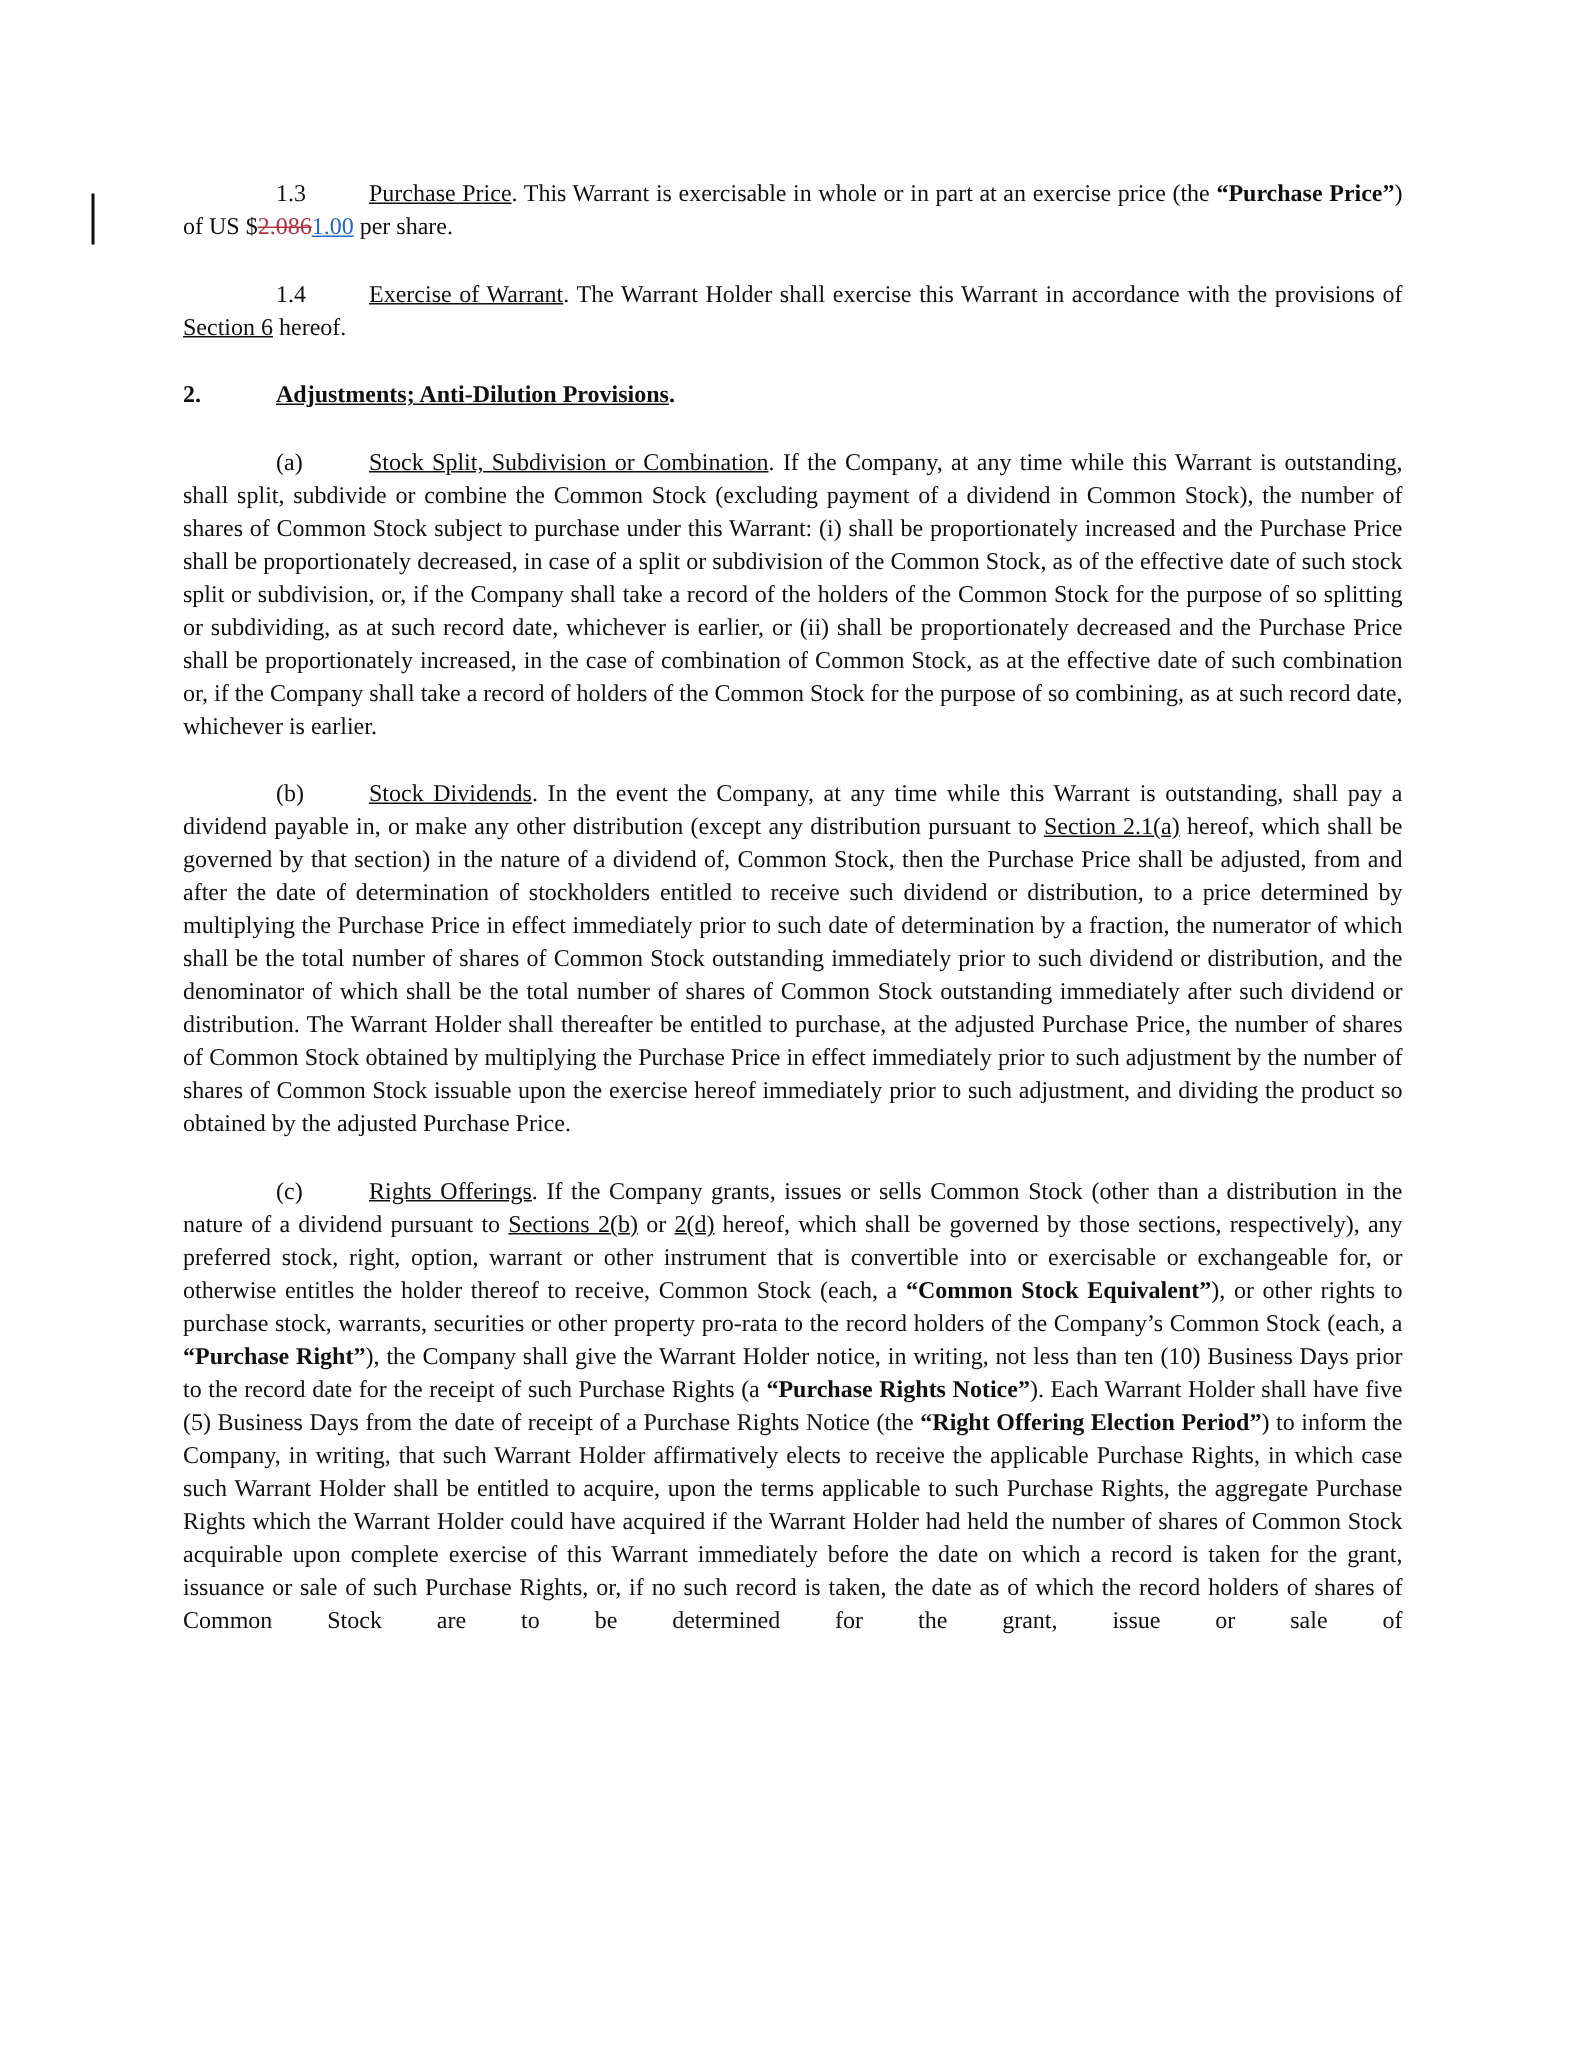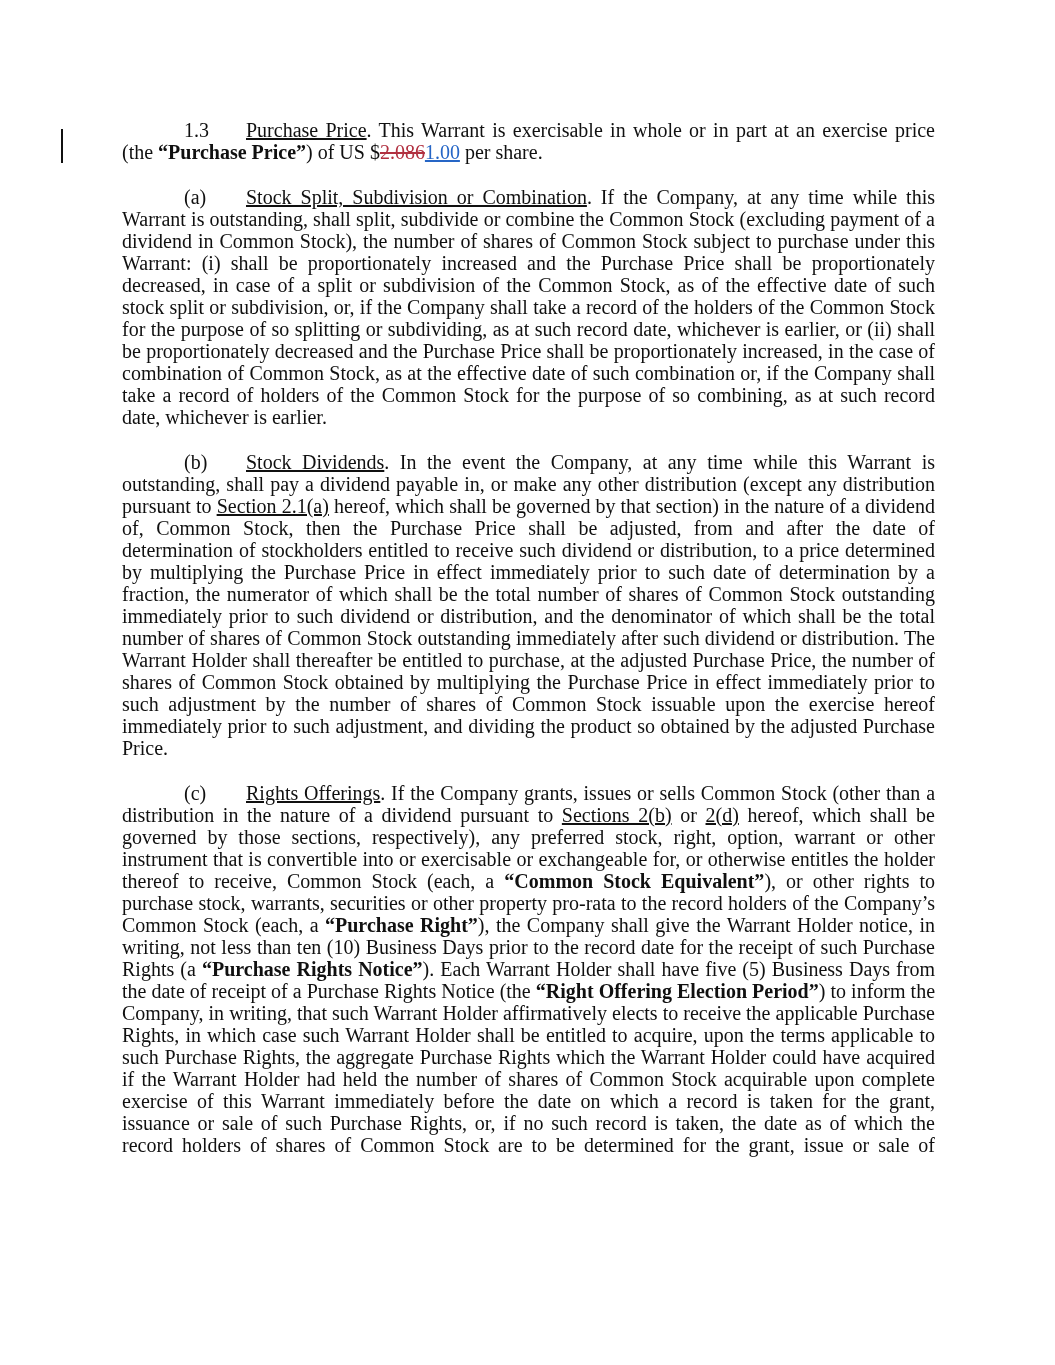--- a/index.html
+++ b/index.html
@@ -18,21 +18,21 @@
     width: 1055px;
     height: 1365px;
     background: var(--page-bg, #ffffff);
     color: var(--text, #101010);
   }
   .text-block {
     position: absolute;
     left: 122px;
     top: 119px;
     width: 813px;
-    font-size: 20px;
+    font-size: 16px;
     line-height: 22px;
   }
   .para {
     margin: 0 0 23px 0;
     text-align: justify;
     text-indent: 62px;
   }
   .para.no-indent { text-indent: 0; }
   .para.justify-last { text-align-last: justify; }
   .seg { white-space: normal; }
@@ -60,17 +60,19 @@
     background: var(--text, #101010);
   }
 </style>
 </head>
 <body>
 
 <div class="page" style="--page-bg: #ffffff; --text: #101010; --del: #b13040; --ins: #2666c6;">
   <div class="change-bar"></div>
   <div class="text-block" id="doc-body">
       <div class="para"><span class="seg label">1.3</span><span class="seg u">Purchase Price</span><span class="seg">.  This Warrant is exercisable in whole or in part at an exercise price (the </span><span class="seg bold">“Purchase Price”</span><span class="seg">) of US $</span><span class="seg del">2.086</span><span class="seg ins">1.00</span><span class="seg"> per share.</span></div>
+      <div class="para"><span class="seg label">1.4</span><span class="seg u">Exercise of Warrant</span><span class="seg">.  The Warrant Holder shall exercise this Warrant in accordance with the provisions of </span><span class="seg u">Section 6</span><span class="seg"> hereof.</span></div>
+      <div class="para no-indent"><span class="seg label bold">2.</span><span class="seg bold u">Adjustments; Anti-Dilution Provisions</span><span class="seg bold">.</span></div>
       <div class="para"><span class="seg label">(a)</span><span class="seg u">Stock Split, Subdivision or Combination</span><span class="seg">.  If the Company, at any time while this Warrant is outstanding, shall split, subdivide or combine the Common Stock (excluding payment of a dividend in Common Stock), the number of shares of Common Stock subject to purchase under this Warrant: (i) shall be proportionately increased and the Purchase Price shall be proportionately decreased, in case of a split or subdivision of the Common Stock, as of the effective date of such stock split or subdivision, or, if the Company shall take a record of the holders of the Common Stock for the purpose of so splitting or subdividing, as at such record date, whichever is earlier, or (ii) shall be proportionately decreased and the Purchase Price shall be proportionately increased, in the case of combination of Common Stock, as at the effective date of such combination or, if the Company shall take a record of holders of the Common Stock for the purpose of so combining, as at such record date, whichever is earlier.</span></div>
       <div class="para"><span class="seg label">(b)</span><span class="seg u">Stock Dividends</span><span class="seg">.  In the event the Company, at any time while this Warrant is outstanding, shall pay a dividend payable in, or make any other distribution (except any distribution pursuant to </span><span class="seg u">Section 2.1(a)</span><span class="seg"> hereof, which shall be governed by that section) in the nature of a dividend of, Common Stock, then the Purchase Price shall be adjusted, from and after the date of determination of stockholders entitled to receive such dividend or distribution, to a price determined by multiplying the Purchase Price in effect immediately prior to such date of determination by a fraction, the numerator of which shall be the total number of shares of Common Stock outstanding immediately prior to such dividend or distribution, and the denominator of which shall be the total number of shares of Common Stock outstanding immediately after such dividend or distribution.  The Warrant Holder shall thereafter be entitled to purchase, at the adjusted Purchase Price, the number of shares of Common Stock obtained by multiplying the Purchase Price in effect immediately prior to such adjustment by the number of shares of Common Stock issuable upon the exercise hereof immediately prior to such adjustment, and dividing the product so obtained by the adjusted Purchase Price.</span></div>
       <div class="para justify-last"><span class="seg label">(c)</span><span class="seg u">Rights Offerings</span><span class="seg">.  If the Company grants, issues or sells Common Stock (other than a distribution in the nature of a dividend pursuant to </span><span class="seg u">Sections 2(b)</span><span class="seg"> or </span><span class="seg u">2(d)</span><span class="seg"> hereof, which shall be governed by those sections, respectively), any preferred stock, right, option, warrant or other instrument that is convertible into or exercisable or exchangeable for, or otherwise entitles the holder thereof to receive, Common Stock (each, a </span><span class="seg bold">“Common Stock Equivalent”</span><span class="seg">), or other rights to purchase stock, warrants, securities or other property pro-rata to the record holders of the Company’s Common Stock (each, a </span><span class="seg bold">“Purchase Right”</span><span class="seg">), the Company shall give the Warrant Holder notice, in writing, not less than ten (10) Business Days prior to the record date for the receipt of such Purchase Rights (a </span><span class="seg bold">“Purchase Rights Notice”</span><span class="seg">).  Each Warrant Holder shall have five (5) Business Days from the date of receipt of a Purchase Rights Notice (the </span><span class="seg bold">“Right Offering Election Period”</span><span class="seg">) to inform the Company, in writing, that such Warrant Holder affirmatively elects to receive the applicable Purchase Rights, in which case such Warrant Holder shall be entitled to acquire, upon the terms applicable to such Purchase Rights, the aggregate Purchase Rights which the Warrant Holder could have acquired if the Warrant Holder had held the number of shares of Common Stock acquirable upon complete exercise of this Warrant immediately before the date on which a record is taken for the grant, issuance or sale of such Purchase Rights, or, if no such record is taken, the date as of which the record holders of shares of Common Stock are to be determined for the grant, issue or sale of</span></div>
     </div>
 </div>
 
 </body></html>

